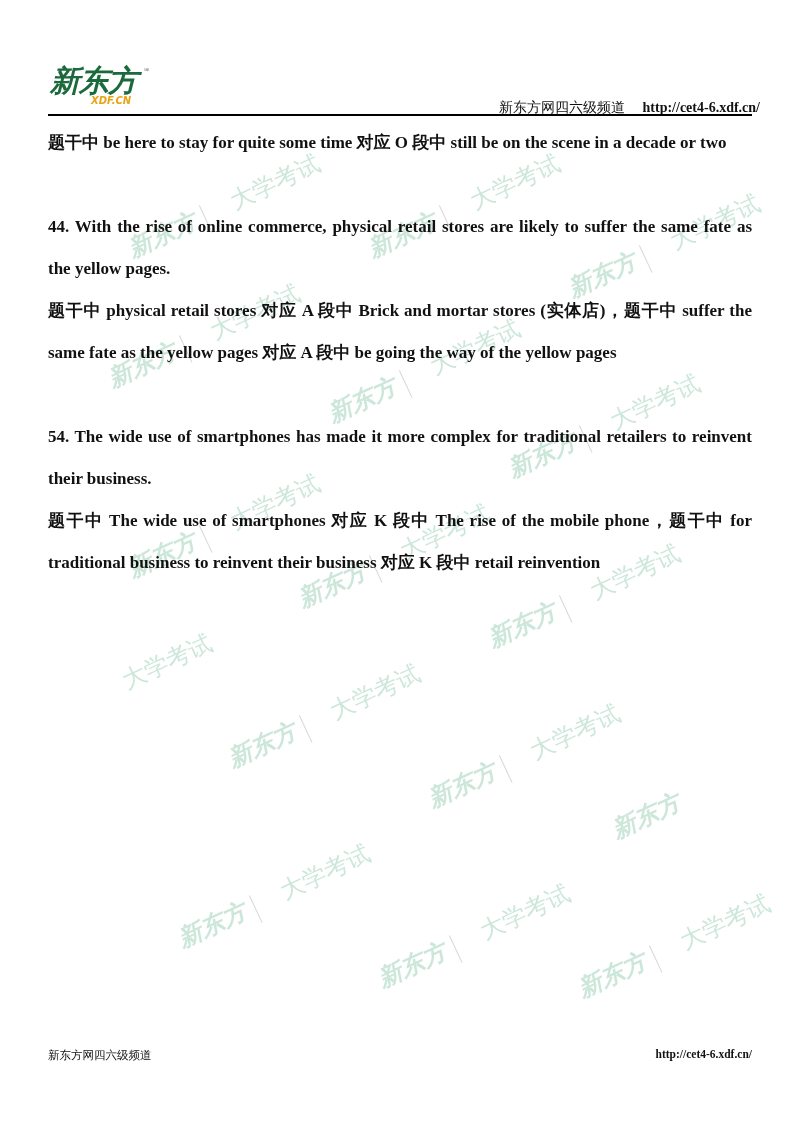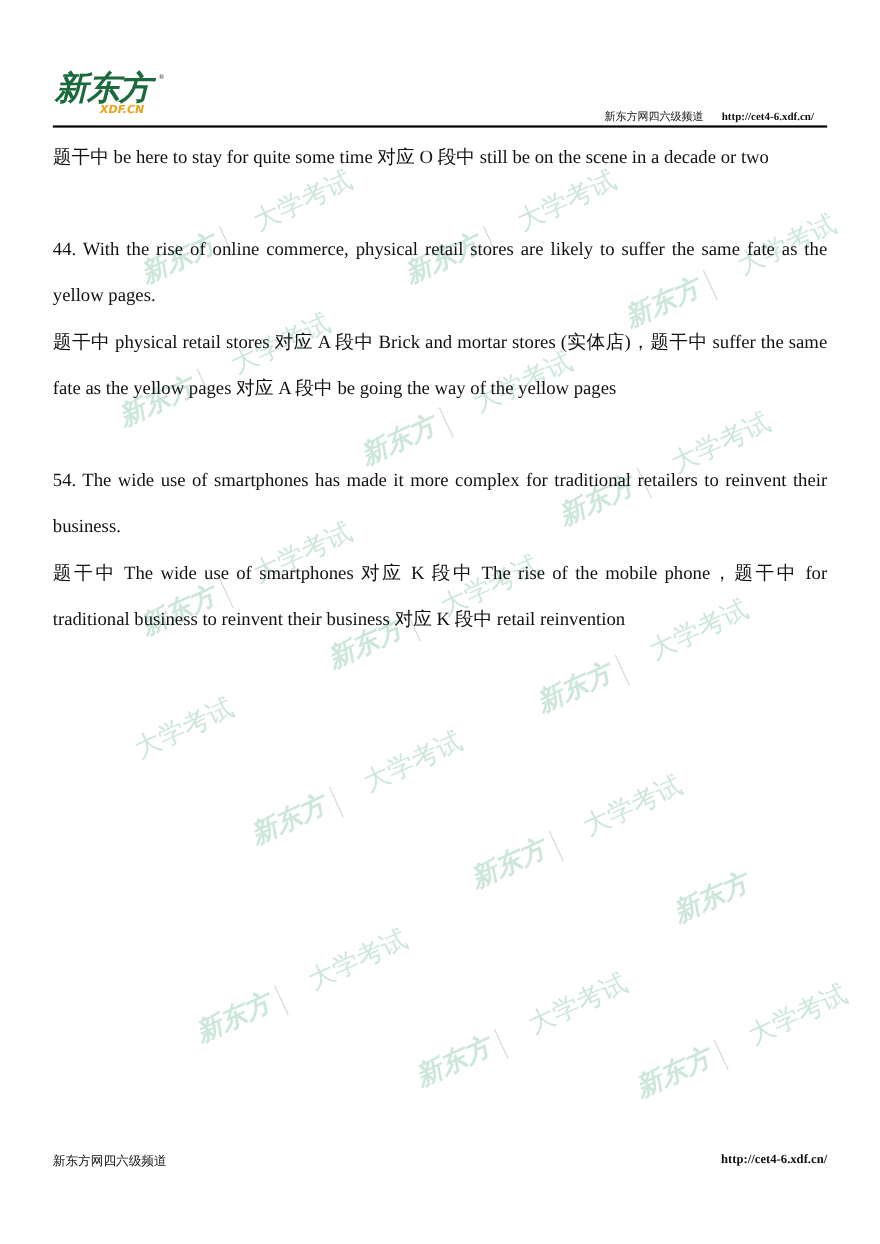--- a/index.html
+++ b/index.html
@@ -4,26 +4,26 @@
   <style>
     html, body { margin:0; padding:0; background:#ffffff; }
     body { width:800px; height:1131px; position:relative; overflow:hidden;
       font-family:"Liberation Serif","DejaVu Serif",serif; color:#111; }
     .logo { position:absolute; left:50px; top:66px; }
     .logo-main { font-family:"DejaVu Sans",sans-serif; font-weight:bold; font-size:30px;
       color:#1a6a3c; letter-spacing:-1px; line-height:30px; font-style:italic; }
     .logo-sub { font-family:"DejaVu Sans",sans-serif; font-weight:bold; font-size:10px;
       color:#e8a317; margin-left:41px; line-height:10px; font-style:italic; }
     .logo-reg { position:absolute; left:94px; top:0; font-size:7px; color:#333; }
-    .header-right { position:absolute; right:60px; top:99px; font-size:10px; }
+    .header-right { position:absolute; right:40px; top:99px; font-size:14px; }
     .header-right .site { margin-right:14px; }
     .header-right .url { font-weight:bold; }
     .header-rule { position:absolute; left:48px; right:48px; top:114px; border-top:2px solid #000; }
     .content { position:absolute; left:48px; width:704px; top:122px; font-size:17px; line-height:42px; }
-    .para { text-align:justify; text-align-last:left; margin:0; }
+    .para { text-align:justify; text-align-last:left; margin:0;font-weight:bold; }
     .gap { height:42px; }
     .footer-left { position:absolute; left:48px; top:1048px; font-size:11.5px; }
     .footer-right { position:absolute; right:48px; top:1048px; font-size:11.5px; font-weight:bold; }
     .wm { position:absolute; transform:rotate(-25deg); font-family:"DejaVu Sans",sans-serif;
       font-weight:bold; color:rgba(110,185,150,0.35); pointer-events:none; white-space:nowrap; }
     .wm .a { font-size:24px; font-style:italic; }
     .wm .b { font-size:24px; margin-left:20px; font-weight:normal; }
     .wm .bar { display:inline-block; width:1px; height:30px; background:rgba(120,120,120,0.3); margin:0 10px; vertical-align:middle; }
   </style>
 </head>

